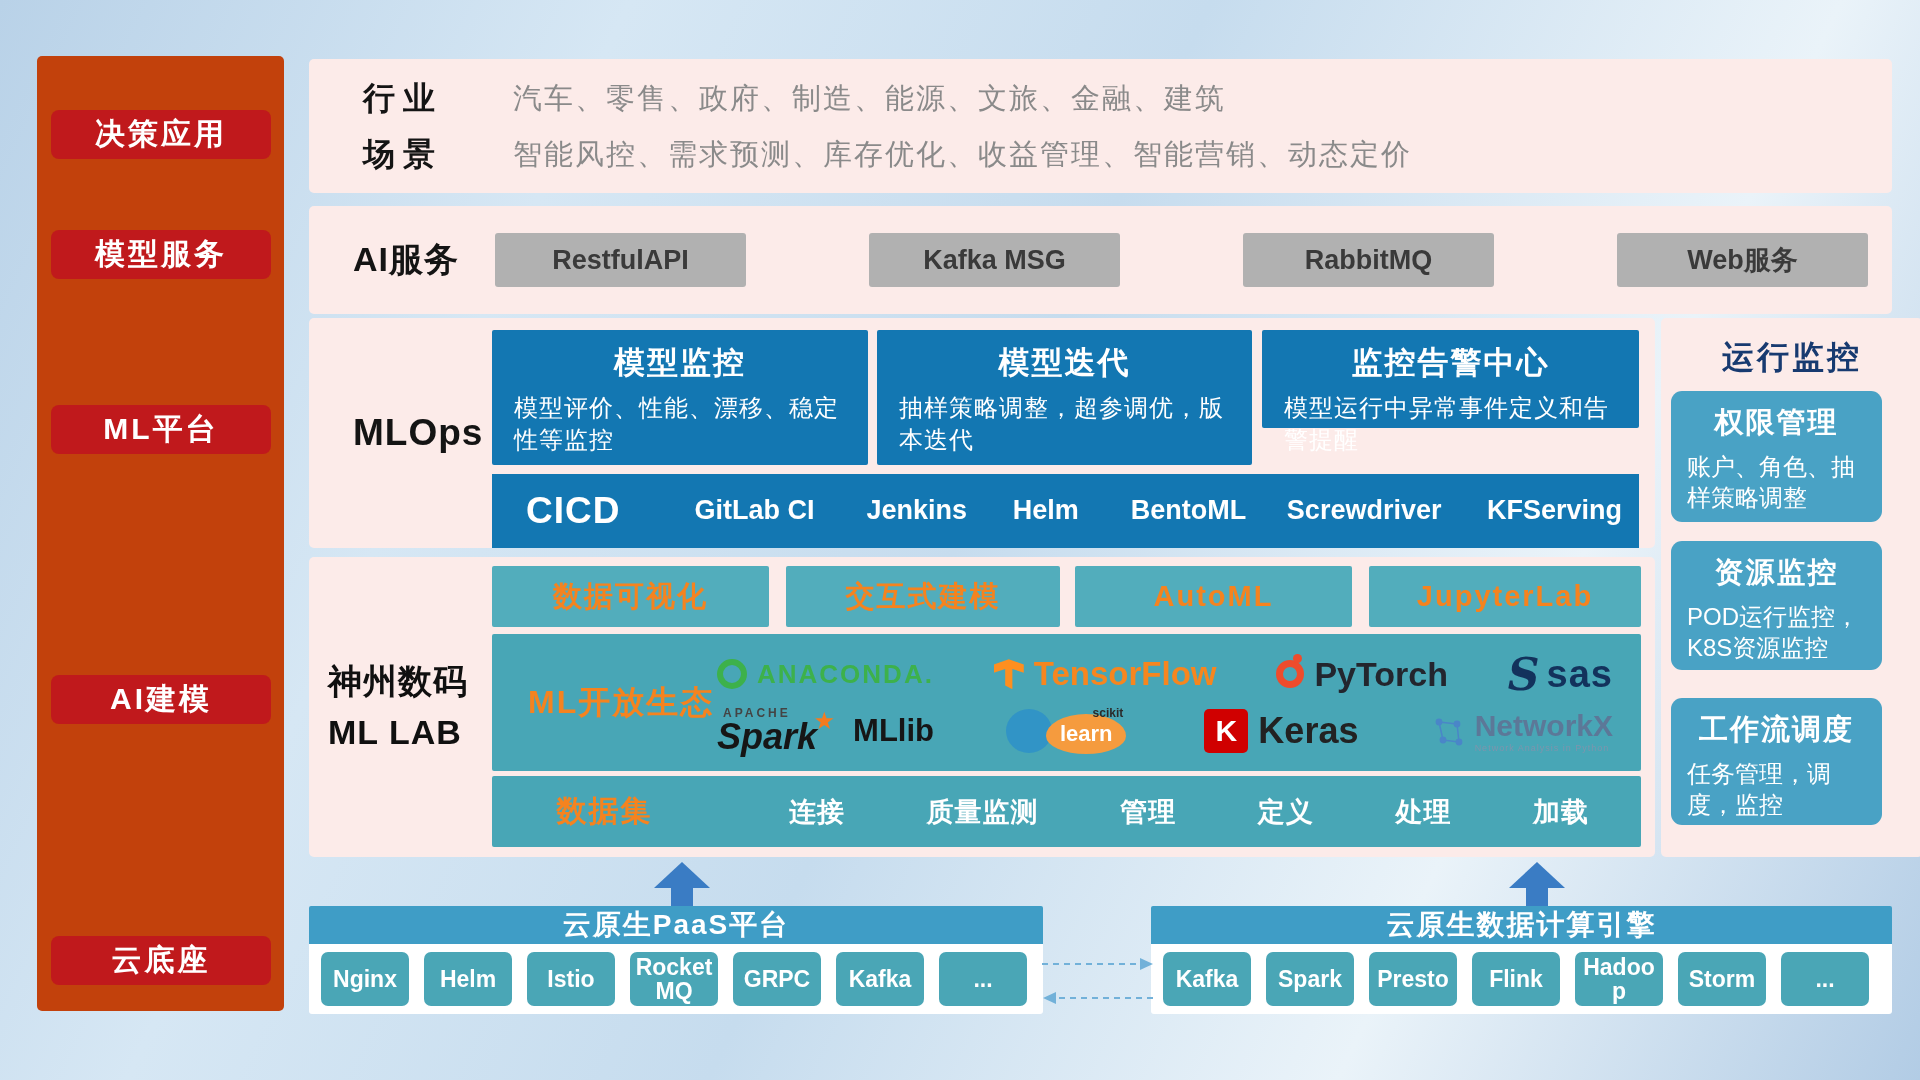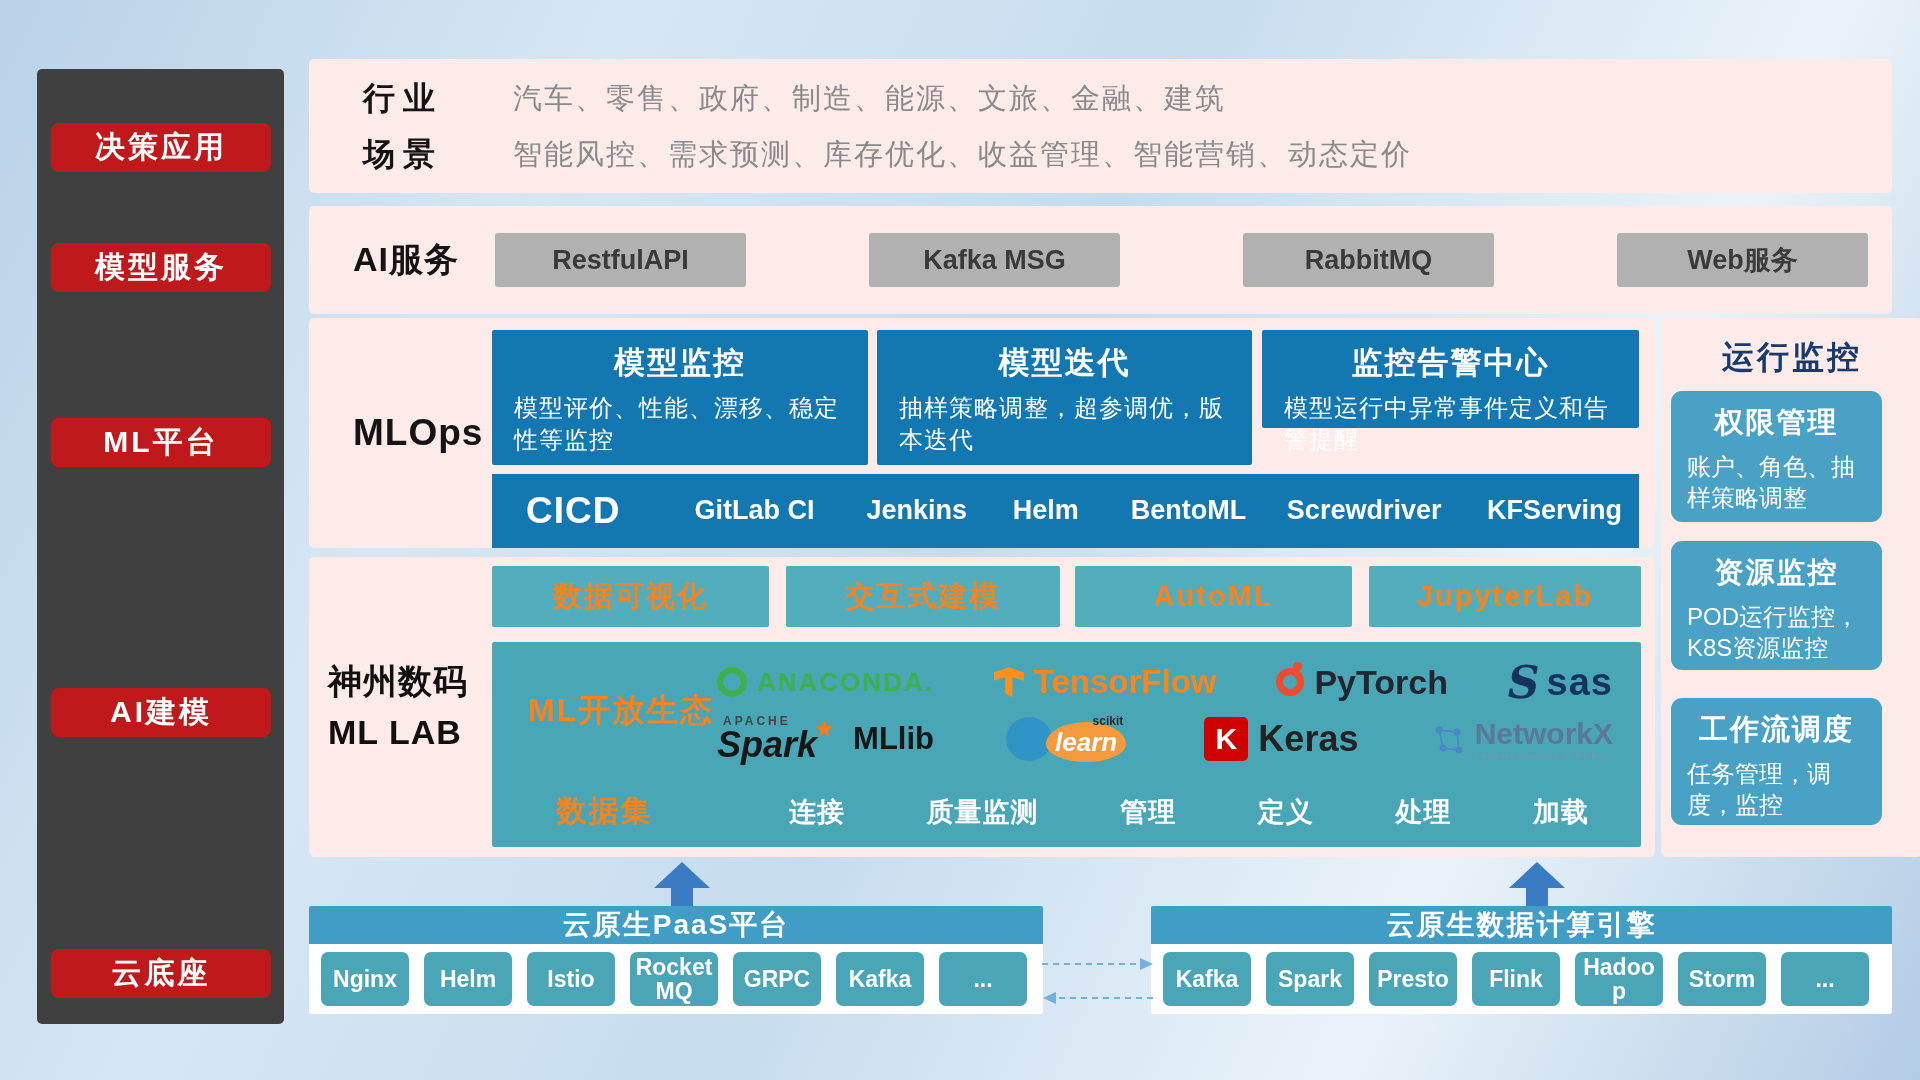--- a/index.html
+++ b/index.html
@@ -5,22 +5,22 @@
   * { margin:0; padding:0; box-sizing:border-box; }
   html,body { width:1920px; height:1080px; }
   body {
     position:relative; overflow:hidden;
     font-family:"Liberation Sans","DejaVu Sans",sans-serif;
     background:linear-gradient(115deg,#b9d2e8 0%,#d6e7f4 26%,#c6dcee 50%,#eaf3f9 76%,#b2cce5 100%);
   }
   .panel { position:absolute; background:#fcebe9; border-radius:5px; }
 
   
-  .sidebar { position:absolute; left:37px; top:69px; width:247px; height:955px;
-             background:#404040; border-radius:5px; }
+  .sidebar { position:absolute; left:37px; top:56px; width:247px; height:955px;
+             background:#c2410c; border-radius:5px; }
   .red-btn { position:absolute; left:14px; width:220px; height:49px; background:#c0191c;
              border-radius:8px; color:#fff; font-weight:bold; font-size:30px;
              display:flex; align-items:center; justify-content:center; letter-spacing:3px; }
 
   
   .info-line { display:flex; align-items:center; height:56px; }
   .line-label { font-weight:bold; font-size:32px; color:#141414; letter-spacing:8px; width:150px; flex-shrink:0; }
   .line-text  { font-size:29px; color:#8a8a8a; letter-spacing:2px; }
 
   
@@ -47,21 +47,21 @@
               color:#fff; padding-top:12px; }
   .mon-card h4 { text-align:center; font-size:29px; font-weight:bold; margin-bottom:8px; letter-spacing:2px; }
   .mon-card p  { font-size:24px; padding:0 16px; line-height:1.3; }
 
   
   .mllab-label { position:absolute; left:19px; top:50%; transform:translateY(-50%); width:170px;
                  font-weight:bold; font-size:34px; color:#101010; line-height:1.5; letter-spacing:1px; }
   .teal-btn { position:absolute; top:9px; height:61px; background:#52adbc; border-radius:2px;
               display:flex; align-items:center; justify-content:center;
               color:#f5831f; font-weight:bold; font-size:29px; letter-spacing:2px; }
-  .eco-box { position:absolute; background:#48a6b6; display:flex; border-radius:2px;margin-top:8px; }
+  .eco-box { position:absolute; background:#48a6b6; display:flex; border-radius:2px; }
   .eco-label { width:225px; flex-shrink:0; display:flex; align-items:center; padding-left:36px;
                color:#f5831f; font-weight:bold; font-size:32px; letter-spacing:2px; }
   .eco-logos { flex:1; display:flex; flex-direction:column; justify-content:space-evenly; padding:8px 28px 8px 0; }
   .eco-row { display:flex; align-items:center; justify-content:space-between; }
   .logo { display:inline-flex; align-items:center; gap:10px; }
   .ana-ring { width:30px; height:30px; border:6px solid #3db14b; border-radius:50%; display:inline-block; }
   .ana-text { color:#3db14b; font-weight:bold; font-size:26px; letter-spacing:2px;text-align:center; }
   .tf-mark { width:30px; height:30px; background:#ff8f1f; display:inline-block;
              clip-path:polygon(50% 0,100% 18%,100% 45%,62% 33%,62% 100%,38% 88%,38% 33%,0 45%,0 18%); }
   .tf-text { color:#f6861f; font-weight:bold; font-size:33px; }
@@ -76,21 +76,21 @@
   .apache { font-size:12px; color:#444; font-weight:bold; letter-spacing:3px; margin-left:6px; }
   .spark-word { position:relative; font-weight:bold; font-style:italic; font-size:36px; color:#161616; }
   .spark-word::after { content:"★"; position:absolute; right:-18px; top:-10px; color:#f47b20;
                        font-size:24px; font-style:normal; }
   .mllib { font-weight:bold; font-size:31px; color:#161616; margin-left:26px; }
   .skl-icon { position:relative; width:126px; height:50px; }
   .skl-blue { position:absolute; left:0; top:3px; width:46px; height:44px; background:#3194c6; border-radius:50%; }
   .skl-orange { position:absolute; left:40px; top:8px; width:80px; height:40px; background:#f59b3e;
                 border-radius:50% 50% 50% 50%/55% 55% 45% 45%; display:flex; align-items:center; justify-content:center; }
   .skl-small { position:absolute; top:-8px; left:58%; font-size:12px; color:#2b2b2b; font-weight:bold; font-style:normal; }
-  .skl-learn { font-style:italic; font-weight:bold; font-size:26px; color:#fff;text-align:right; }
+  .skl-learn { font-weight:bold; font-size:22px; color:#fff;text-align:right; }
   .keras-mark { width:44px; height:44px; background:#d00000; border-radius:5px; display:flex;
                 align-items:center; justify-content:center; color:#fff; font-weight:bold; font-size:30px; }
   .keras-text { font-weight:bold; font-size:36px; color:#222; }
   .nx-stack { display:flex; flex-direction:column; line-height:1.15; }
   .nx-text { font-weight:bold; font-size:30px; color:#5c7898; }
   .nx-sub { font-size:9px; color:#7d95ad; letter-spacing:1px; }
   .dataset-bar { position:absolute; background:#48a6b6; display:flex; align-items:center; border-radius:2px; }
   .ds-label { width:225px; text-align:center; color:#f5831f; font-weight:bold; font-size:30px; letter-spacing:2px; flex-shrink:0; }
   .ds-items { flex:1; display:flex; justify-content:space-between; padding-left:72px; padding-right:52px; }
   .ds-items span { color:#fff; font-weight:bold; font-size:27px; letter-spacing:1px; }

